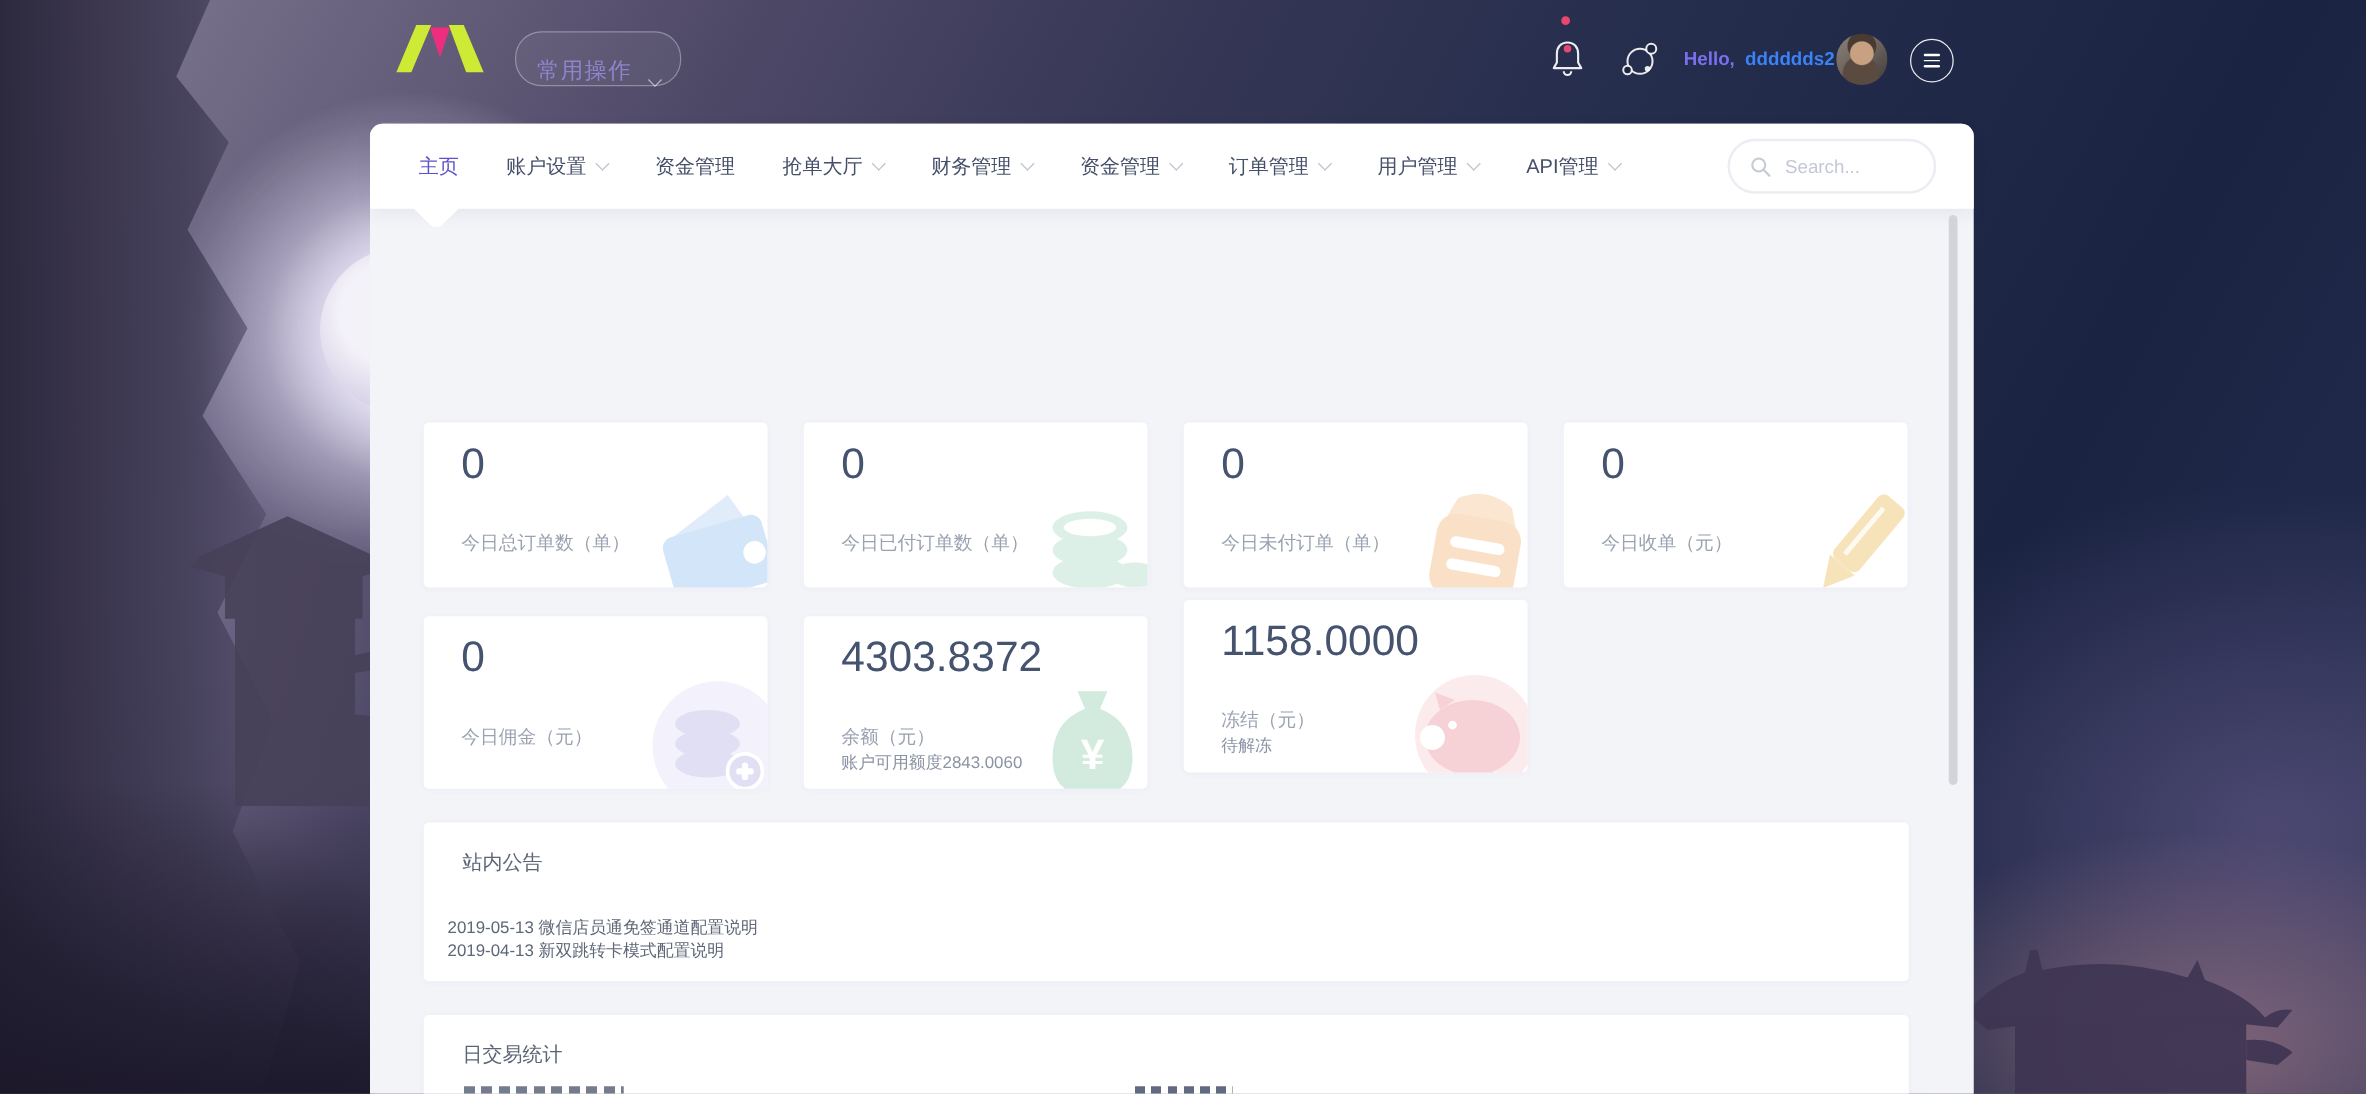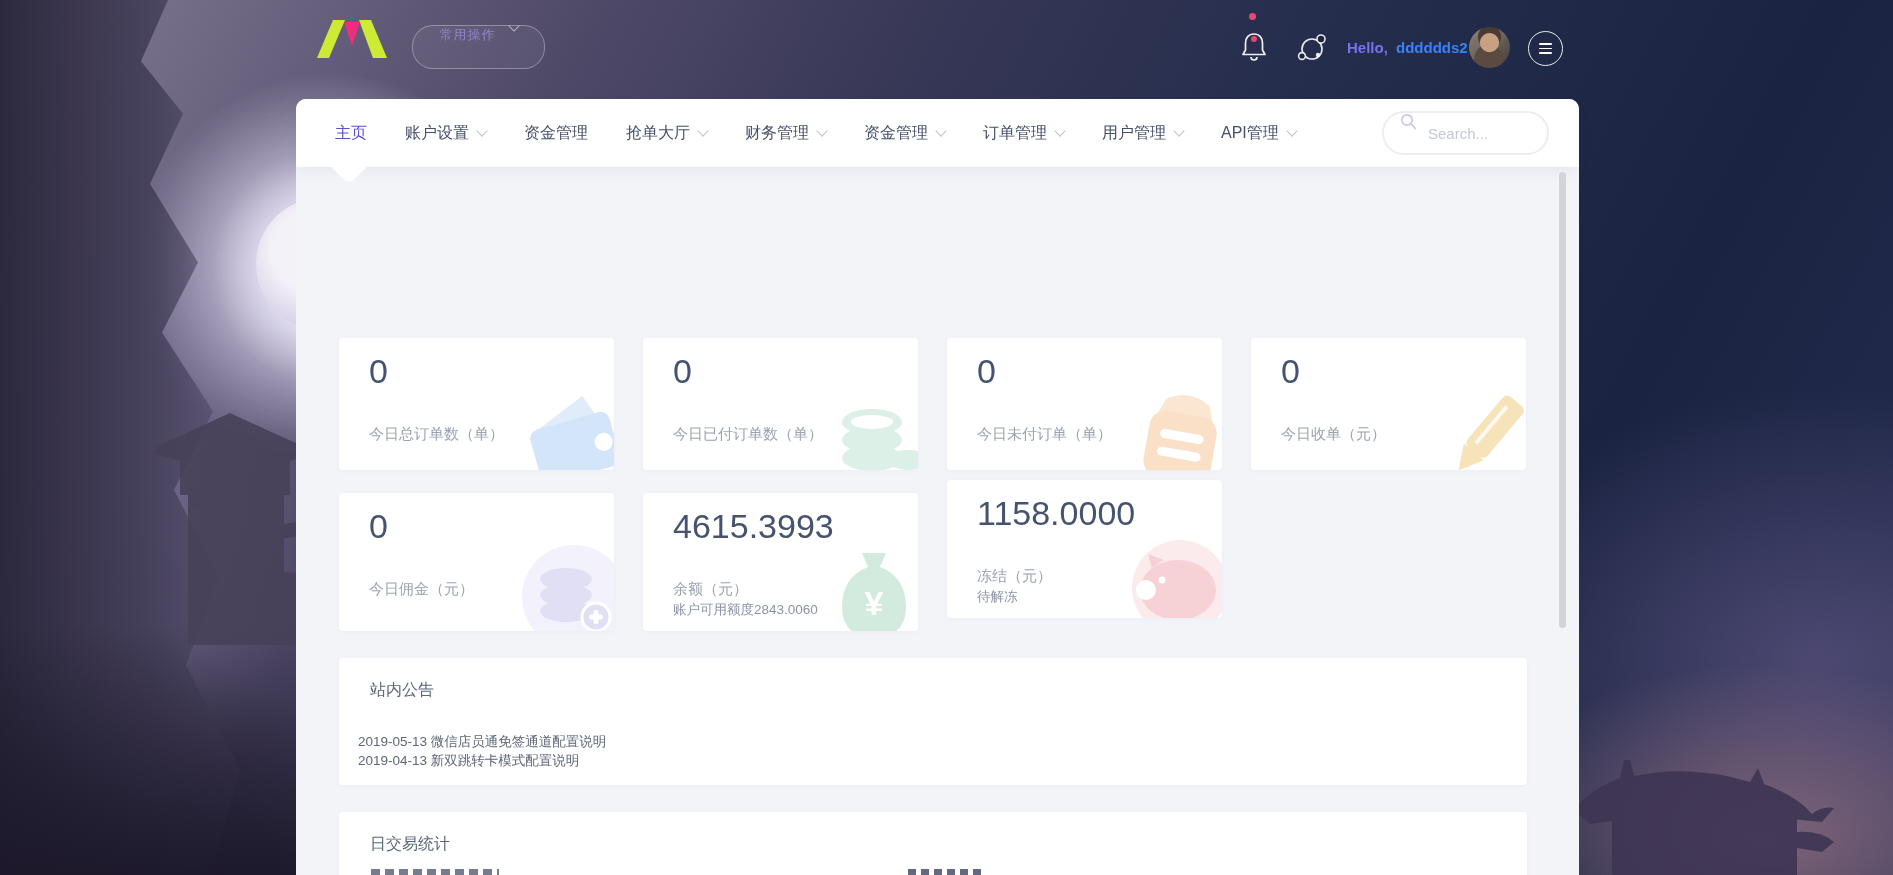--- a/index.html
+++ b/index.html
@@ -23,22 +23,22 @@
     box-shadow:0 0 70px 32px rgba(222,216,244,.38);}
   .cliff{position:absolute;left:0;top:0;width:300px;height:875px;z-index:1;
     background:linear-gradient(to right, rgba(41,37,58,.96), rgba(63,58,84,.8) 52%, rgba(86,80,112,.35) 80%, transparent);
     clip-path:polygon(0 0,56% 0,47% 7%,61% 13%,50% 21%,66% 30%,54% 38%,71% 47%,58% 56%,73% 66%,62% 76%,80% 88%,70% 100%,0 100%);}
   .ground-left{position:absolute;left:0;bottom:0;width:300px;height:250px;z-index:1;
     background:linear-gradient(to top, rgba(28,24,42,.95), transparent);}
   .sil{position:absolute;z-index:1;}
   
   .hdr-el{position:absolute;z-index:5;}
   .pill-btn{left:412px;top:25px;width:131px;height:42px;border:1px solid rgba(255,255,255,.32);
-    border-radius:21px;background:rgba(255,255,255,.05);display:flex;align-items:flex-start;justify-content:center;
-    color:#8d86cc;font-size:13px;letter-spacing:1px;cursor:pointer;}
+    border-radius:21px;background:rgba(255,255,255,.05);display:flex;align-items:flex-end;justify-content:center;
+    color:#8d86cc;font-size:18px;letter-spacing:1px;cursor:pointer;}
   .pill-btn .chev-w{display:inline-block;width:7px;height:7px;border-right:1.5px solid rgba(255,255,255,.55);
     border-bottom:1.5px solid rgba(255,255,255,.55);transform:rotate(45deg);margin-left:14px;margin-top:-4px;}
   .greeting{left:1347px;top:39px;font-size:15px;color:#fff;white-space:nowrap;}
   .greeting .hi{color:#7a6ff0;font-weight:bold;}
   .greeting .usr{color:#3b82f6;font-weight:bold;margin-left:4px;}
   .avatar{left:1469px;top:27px;width:41px;height:41px;border-radius:50%;overflow:hidden;cursor:pointer;
     background:
       radial-gradient(circle at 50% 38%, #c8a183 0 9px, rgba(200,161,131,0) 10px),
       radial-gradient(circle at 50% 24%, #4a3b32 0 11px, rgba(74,59,50,0) 12px),
       radial-gradient(circle at 48% 78%, #5a4a40 0 14px, rgba(90,74,64,0) 15px),
@@ -53,21 +53,21 @@
   .navbar{position:absolute;left:0;top:0;right:0;height:68px;background:#ffffff;border-radius:10px 10px 0 0;
     display:flex;align-items:center;box-shadow:0 5px 12px rgba(90,90,130,.07);}
   .nav-items{display:flex;align-items:center;padding-left:39px;}
   .nav-item{font-size:16px;color:#454f69;margin-right:38px;cursor:pointer;white-space:nowrap;display:flex;align-items:center;}
   .nav-item.active{color:#5c51c9;}
   .chev{display:inline-block;width:7px;height:7px;border-right:1.6px solid #bcc2cf;border-bottom:1.6px solid #bcc2cf;
     transform:rotate(45deg);margin-left:9px;margin-top:-5px;}
   .notch{position:absolute;left:34px;top:67px;width:38px;height:16px;background:#ffffff;
     clip-path:polygon(0 0,100% 0,58% 96%,42% 96%);}
   .search{margin-left:auto;margin-right:30px;width:163px;height:40px;border:2px solid #ecedf2;border-radius:22px;
-    display:flex;background:#fff;}
+    display:flex;align-items:center;background:#fff;}
   .search input{border:0;outline:0;width:100px;font-size:15px;color:#8b93a4;background:transparent;
     font-family:"Liberation Sans",sans-serif;}
   .search input::placeholder{color:#c3c8d4;}
   .search svg{margin:0 9px 0 16px;}
   .content{position:absolute;left:0;top:68px;width:1283px;height:708px;overflow:hidden;}
   .card{position:absolute;background:#ffffff;border-radius:4px;box-shadow:0 1px 4px rgba(120,120,150,.05);}
   .info-card{left:43px;top:44px;width:1188px;height:109px;}
   .info-l1{position:absolute;left:31px;top:22px;font-size:16px;color:#52617c;}
   .info-l2{position:absolute;left:31px;top:62px;font-size:15px;color:#8b93a4;}
   .stat{overflow:hidden;}
@@ -252,21 +252,21 @@
           <ellipse cx="50" cy="40" rx="26" ry="11"></ellipse>
           <ellipse cx="50" cy="56" rx="26" ry="11"></ellipse>
           <ellipse cx="50" cy="72" rx="26" ry="11"></ellipse>
         </g>
         <circle cx="80" cy="78" r="14" fill="#dedcf2" stroke="#ffffff" stroke-width="3"></circle>
         <rect x="73" y="75.5" width="14" height="5" rx="2" fill="#ffffff"></rect>
         <rect x="77.5" y="71" width="5" height="14" rx="2" fill="#ffffff"></rect>
       </svg>
     </div>
     <div class="card stat" style="left:347px;top:326px;width:275px;height:138px;">
-      <div class="num">4615.3993</div>
+      <div class="num">4303.8372</div>
       <div class="lbl">余额（元）</div>
       <div class="sub">账户可用额度2843.0060</div>
       <svg class="ic" width="108" height="112" viewBox="0 0 108 112">
         <path d="M40 16 L64 16 L58 30 Q84 40 84 70 Q84 100 52 100 Q20 100 20 70 Q20 40 46 30 Z" fill="#cfe9db"></path>
         <text x="52" y="78" text-anchor="middle" font-size="34" font-family="'Liberation Sans',sans-serif" fill="#ffffff" font-weight="bold">¥</text>
       </svg>
     </div>
     <div class="card stat" style="left:651px;top:313px;width:275px;height:138px;">
       <div class="num">1158.0000</div>
       <div class="lbl">冻结（元）</div>

